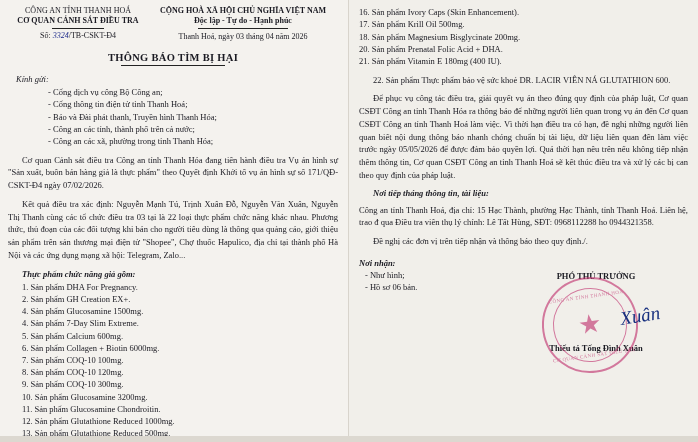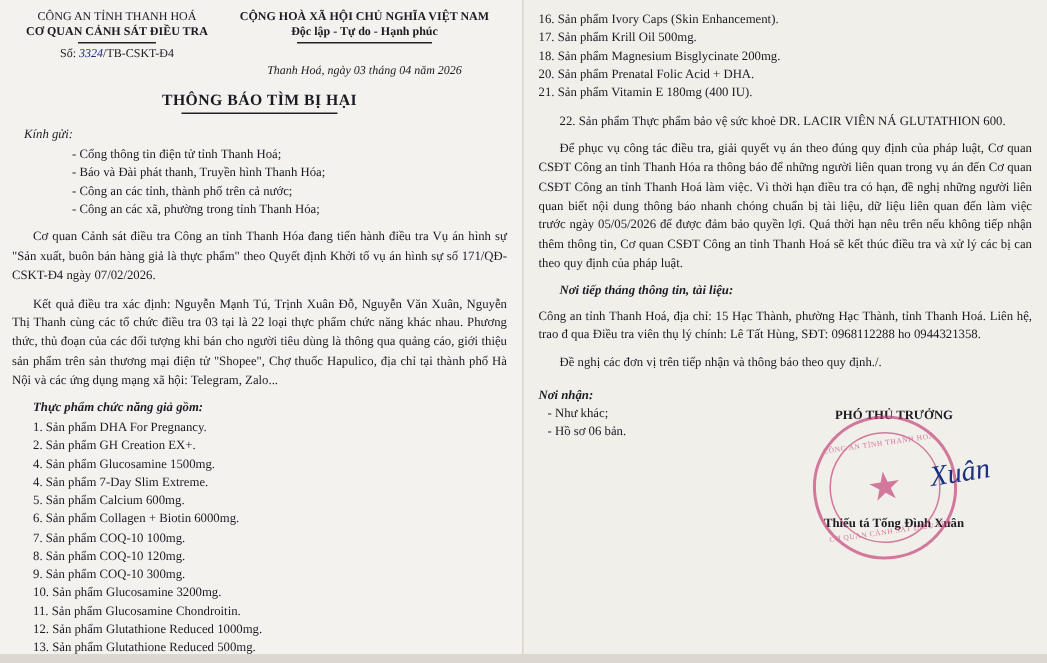--- a/index.html
+++ b/index.html
@@ -59,22 +59,21 @@
     font-size:8px;
     margin-top:2px;
   }
   .so .hand{
     font-family:"Liberation Serif", serif;
     color:#1c2a8a;
     font-style:italic;
   }
   .date-line{
     font-size:8px;
-    font-style:italic;
-    margin-top:13px;
+    margin-top:3px;
   }
   .title{
     text-align:center;
     font-weight:bold;
     font-size:10.5px;
     letter-spacing:.3px;
     margin:10px 0 2px;
   }
   .title-underline{
     width:104px;height:1px;background:#222;margin:0 auto 8px;
@@ -228,20 +227,21 @@
         <span class="u-mid"></span>
         <div class="date-line">Thanh Hoá, ngày 03 tháng 04 năm 2026</div>
       </div>
     </div>
 
     <div class="title">THÔNG BÁO TÌM BỊ HẠI</div>
     <div class="title-underline"></div>
 
     <div class="kinh">Kính gửi:</div>
     <div class="recips">
+      <div>- Cổng dịch vụ công Bộ Công an;</div>
       <div>- Cổng thông tin điện tử tỉnh Thanh Hoá;</div>
       <div>- Báo và Đài phát thanh, Truyền hình Thanh Hóa;</div>
       <div>- Công an các tỉnh, thành phố trên cả nước;</div>
       <div>- Công an các xã, phường trong tỉnh Thanh Hóa;</div>
     </div>
 
     <p class="body">Cơ quan Cảnh sát điều tra Công an tỉnh Thanh Hóa đang tiến hành điều tra Vụ án hình sự "Sản xuất, buôn bán hàng giả là thực phẩm" theo Quyết định Khởi tố vụ án hình sự số 171/QĐ-CSKT-Đ4 ngày 07/02/2026.</p>
     <p class="body">Kết quả điều tra xác định: Nguyễn Mạnh Tú, Trịnh Xuân Đỗ, Nguyễn Văn Xuân, Nguyễn Thị Thanh cùng các tổ chức điều tra 03 tại là 22 loại thực phẩm chức năng khác nhau. Phương thức, thủ đoạn của các đối tượng khi bán cho người tiêu dùng là thông qua quảng cáo, giới thiệu sản phẩm trên sản thương mại điện tử "Shopee", Chợ thuốc Hapulico, địa chỉ tại thành phố Hà Nội và các ứng dụng mạng xã hội: Telegram, Zalo...</p>
 
     <div class="sect-title">Thực phẩm chức năng giả gồm:</div>
@@ -277,21 +277,21 @@
 
     <p class="body">Để phục vụ công tác điều tra, giải quyết vụ án theo đúng quy định của pháp luật, Cơ quan CSĐT Công an tỉnh Thanh Hóa ra thông báo để những người liên quan trong vụ án đến Cơ quan CSĐT Công an tỉnh Thanh Hoá làm việc. Vì thời hạn điều tra có hạn, đề nghị những người liên quan biết nội dung thông báo nhanh chóng chuẩn bị tài liệu, dữ liệu liên quan đến làm việc trước ngày 05/05/2026 để được đảm bảo quyền lợi. Quá thời hạn nêu trên nếu không tiếp nhận thêm thông tin, Cơ quan CSĐT Công an tỉnh Thanh Hoá sẽ kết thúc điều tra và xử lý các bị can theo quy định của pháp luật.</p>
 
     <div class="notice-title">Nơi tiếp tháng thông tin, tài liệu:</div>
     <p class="body noind">Công an tỉnh Thanh Hoá, địa chỉ: 15 Hạc Thành, phường Hạc Thành, tỉnh Thanh Hoá. Liên hệ, trao đ qua Điều tra viên thụ lý chính: Lê Tất Hùng, SĐT: 0968112288 ho 0944321358.</p>
 
     <p class="body">Đề nghị các đơn vị trên tiếp nhận và thông báo theo quy định./.</p>
 
     <div class="nn">Nơi nhận:</div>
     <div class="nn-items">
-      <div>- Như khác;</div>
+      <div>- Như hình;</div>
       <div>- Hồ sơ 06 bản.</div>
     </div>
 
     <div class="sign-wrap">
       <div class="sign-block">
         <div class="sign-role">PHÓ THỦ TRƯỞNG</div>
         <div class="sign-name">Thiếu tá Tống Đình Xuân</div>
       </div>
       <div class="stamp">
         <div class="stamp-top">CÔNG AN TỈNH THANH HOÁ</div>

